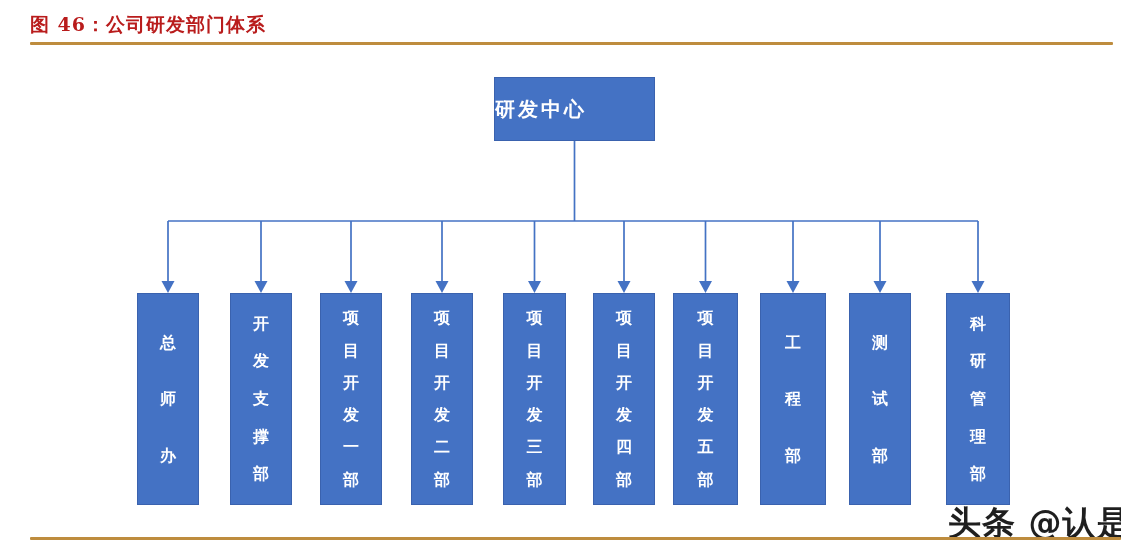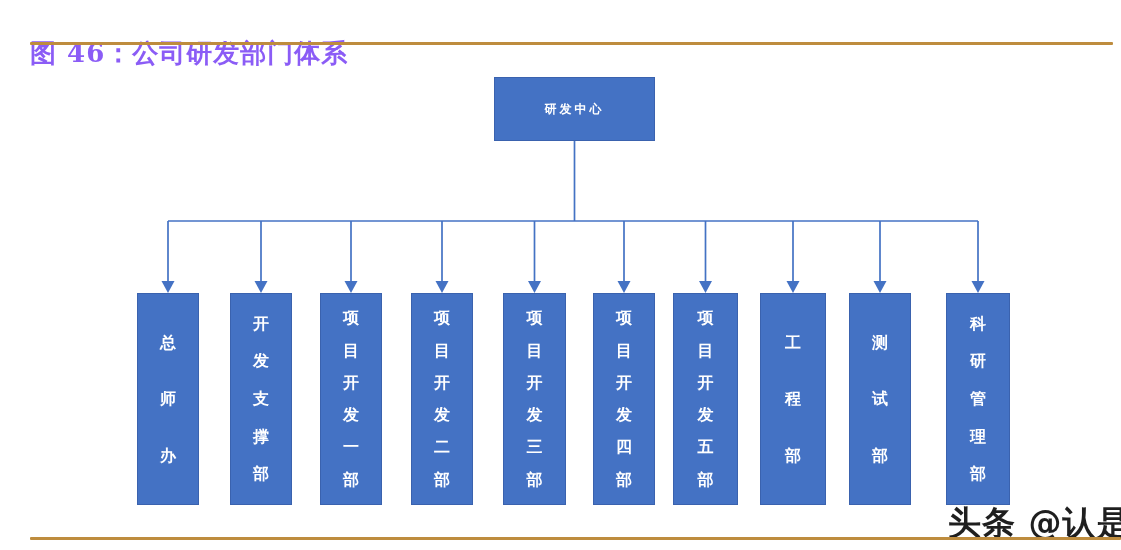--- a/index.html
+++ b/index.html
@@ -14,26 +14,25 @@
     height: 550px;
     background: #ffffff;
     overflow: hidden;
   }
   
   .figure-title {
     position: absolute;
     left: 30px;
     top: 12px;
     font-family: "DejaVu Serif", "Liberation Serif", serif;
-    font-size: 26px;
+    font-size: 19px;
     font-weight: 700;
-    color: #8b5cf6;
+    color: #b91c1c;
     letter-spacing: 1px;
     white-space: nowrap;
-    margin-top: 24px;
   }
   .rule {
     position: absolute;
     height: 3px;
     border-radius: 1px;
   }
   .rule-top {
     left: 30px;
     top: 42px;
     width: 1083px;
@@ -62,22 +61,21 @@
     color: #ffffff;
     font-weight: 700;
   }
   .org-root {
     left: 494px;
     top: 77px;
     width: 161px;
     height: 64px;
     display: flex;
     align-items: center;
-    justify-content: center;
-    font-size: 12px;
+    font-size: 20px;
     letter-spacing: 3px;
   }
   .org-dept {
     top: 293px;
     height: 212px;
   }
   .dept-label {
     width: 100%;
     height: 100%;
     display: flex;

